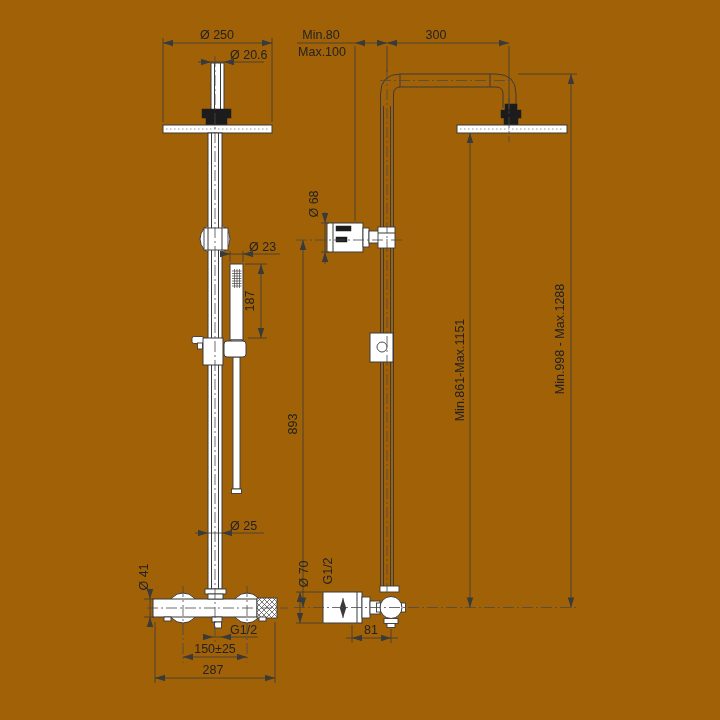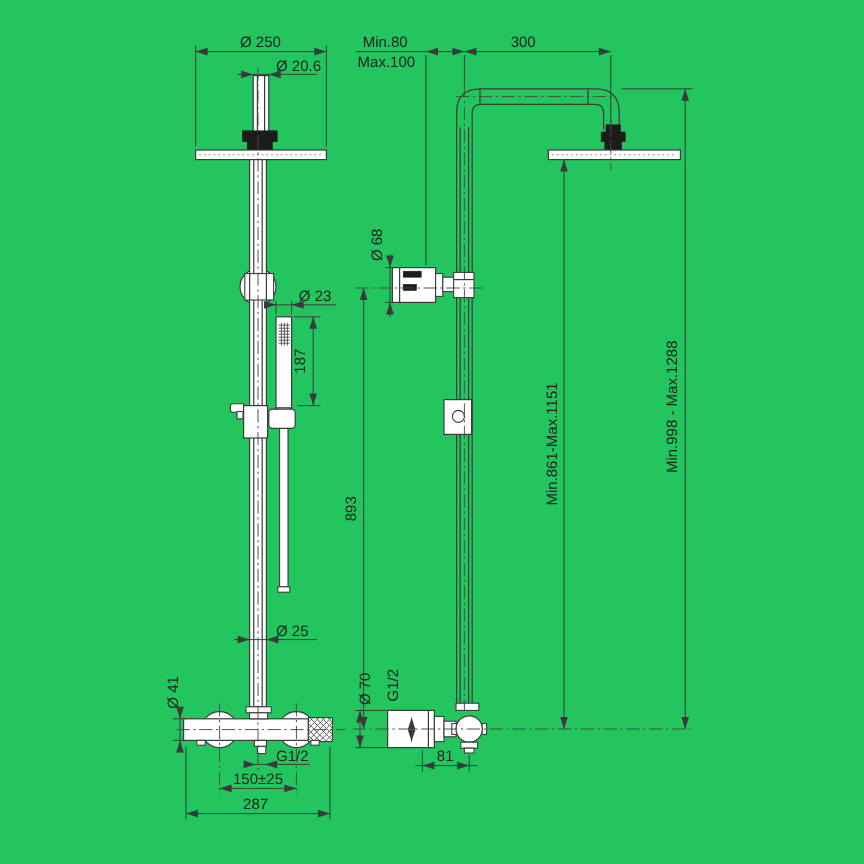--- a/index.html
+++ b/index.html
@@ -1,16 +1,16 @@
 <!DOCTYPE html>
 <html><head>
 <meta charset="utf-8">
 <style>
   html,body{margin:0;padding:0;background:#fff;}
-  .stage{position:relative;width:720px;height:720px;background:#22c55e;overflow:hidden;text-align:right;}
+  .stage{position:relative;width:720px;height:720px;background:#a16207;overflow:hidden;text-align:right;}
   svg{display:block;}
   .ln{stroke:#3a3a3a;fill:none;stroke-width:1;}
   .fw{fill:#ffffff;stroke:#3a3a3a;stroke-width:1;}
   .fwth{fill:#ffffff;stroke:#3a3a3a;stroke-width:0.9;}
   .dk{fill:#1c1c1c;stroke:#1c1c1c;stroke-width:0.5;}
   .dim{stroke:#3a3a3a;stroke-width:0.8;fill:none;}
   .hat{stroke:#444;stroke-width:0.7;fill:none;}
   .cl{stroke:#4a4a4a;stroke-width:0.8;fill:none;stroke-dasharray:11 3 2 3;}
   .dot{stroke:#8a8a8a;stroke-width:0.9;fill:none;stroke-dasharray:1.5 2.5;}
   .txt{font-family:"Liberation Sans",sans-serif;font-size:12.5px;fill:#222;}

